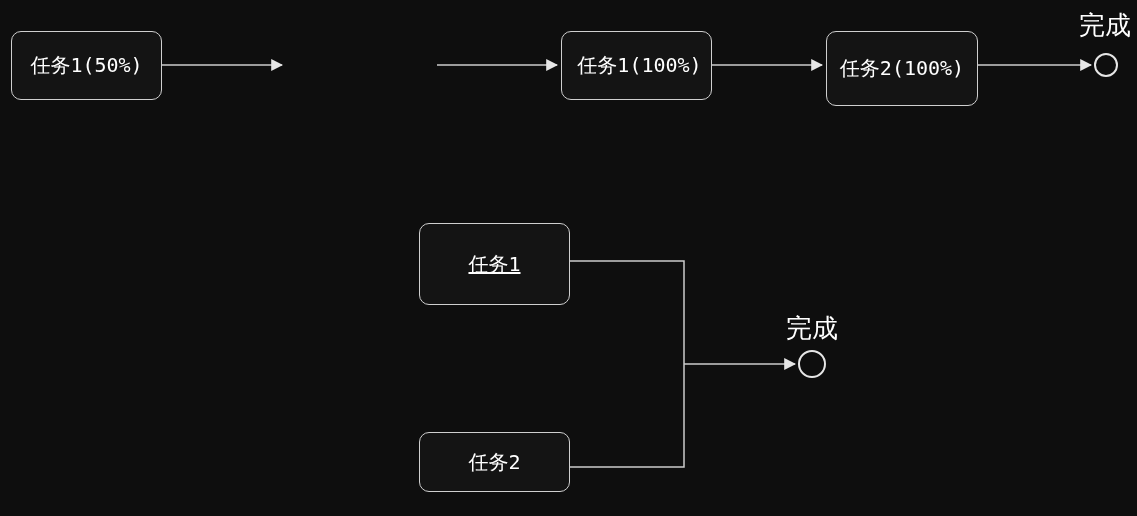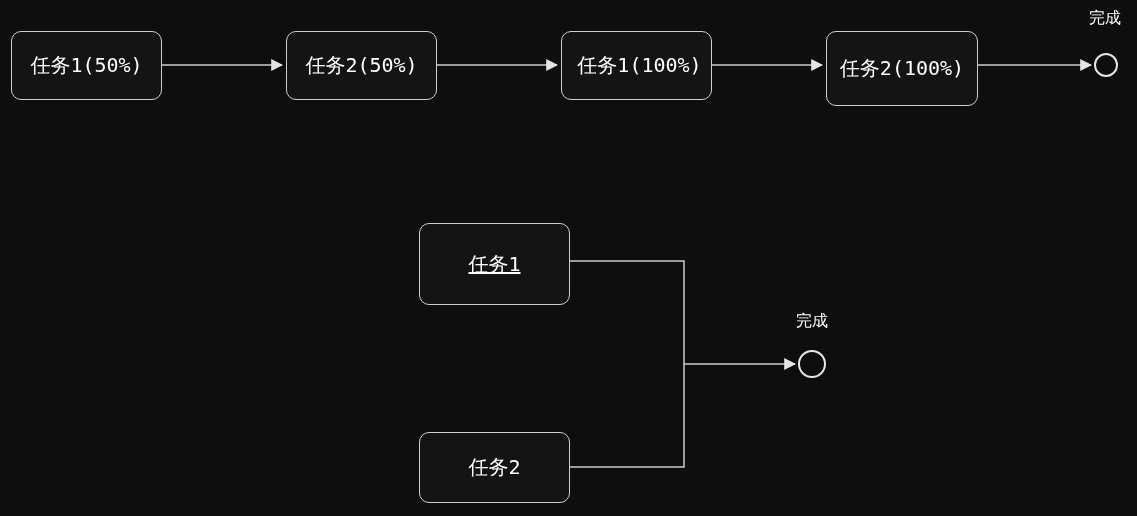--- a/index.html
+++ b/index.html
@@ -31,25 +31,25 @@
     align-items: center;
     justify-content: center;
     font-size: 20px;
     white-space: nowrap;
   }
   .node-seq-1 { left: 11px;  top: 31px; width: 151px; height: 69px; }
   .node-seq-2 { left: 286px; top: 31px; width: 151px; height: 69px; }
   .node-seq-3 { left: 561px; top: 31px; width: 151px; height: 69px; padding-left: 6px; }
   .node-seq-4 { left: 826px; top: 31px; width: 152px; height: 75px; }
   .node-par-1 { left: 419px; top: 223px; width: 151px; height: 82px; text-decoration: underline; }
-  .node-par-2 { left: 419px; top: 432px; width: 151px; height: 71px; }
+  .node-par-2 { left: 419px; top: 432px; width: 151px; height: 60px; }
   .end-label {
     position: absolute;
     color: #ffffff;
-    font-size: 16px;
+    font-size: 26px;
     text-align: center;
     width: 64px;
     white-space: nowrap;
   }
   .end-label-seq { left: 1073px; top: 8px; }
   .end-label-par { left: 780px;  top: 311px; }
 </style>
 </head>
 <body>
 
@@ -67,21 +67,20 @@
     <path d="M712,65 L822,65" stroke="#cccccc" stroke-width="1.5" fill="none" marker-end="url(#arrowhead)"></path>
     <path d="M978,65 L1091,65" stroke="#cccccc" stroke-width="1.5" fill="none" marker-end="url(#arrowhead)"></path>
     <circle cx="1106" cy="65" r="11" fill="#0e0e0e" stroke="#e6e6e6" stroke-width="2"></circle>
 
     <path d="M570,261 L684,261 L684,467 L570,467" stroke="#cccccc" stroke-width="1.5" fill="none"></path>
     <path d="M684,364 L795,364" stroke="#cccccc" stroke-width="1.5" fill="none" marker-end="url(#arrowhead)"></path>
     <circle cx="812" cy="364" r="13" fill="#0e0e0e" stroke="#e6e6e6" stroke-width="2"></circle>
   </svg>
 
   <div class="node node-seq-1">任务1(50%)</div>
-  <div class="node node-seq-2">任务2(50%)</div>
   <div class="node node-seq-3">任务1(100%)</div>
   <div class="node node-seq-4">任务2(100%)</div>
   <div class="end-label end-label-seq">完成</div>
 
   <div class="node node-par-1">任务1</div>
   <div class="node node-par-2">任务2</div>
   <div class="end-label end-label-par">完成</div>
 
 </div>
 

